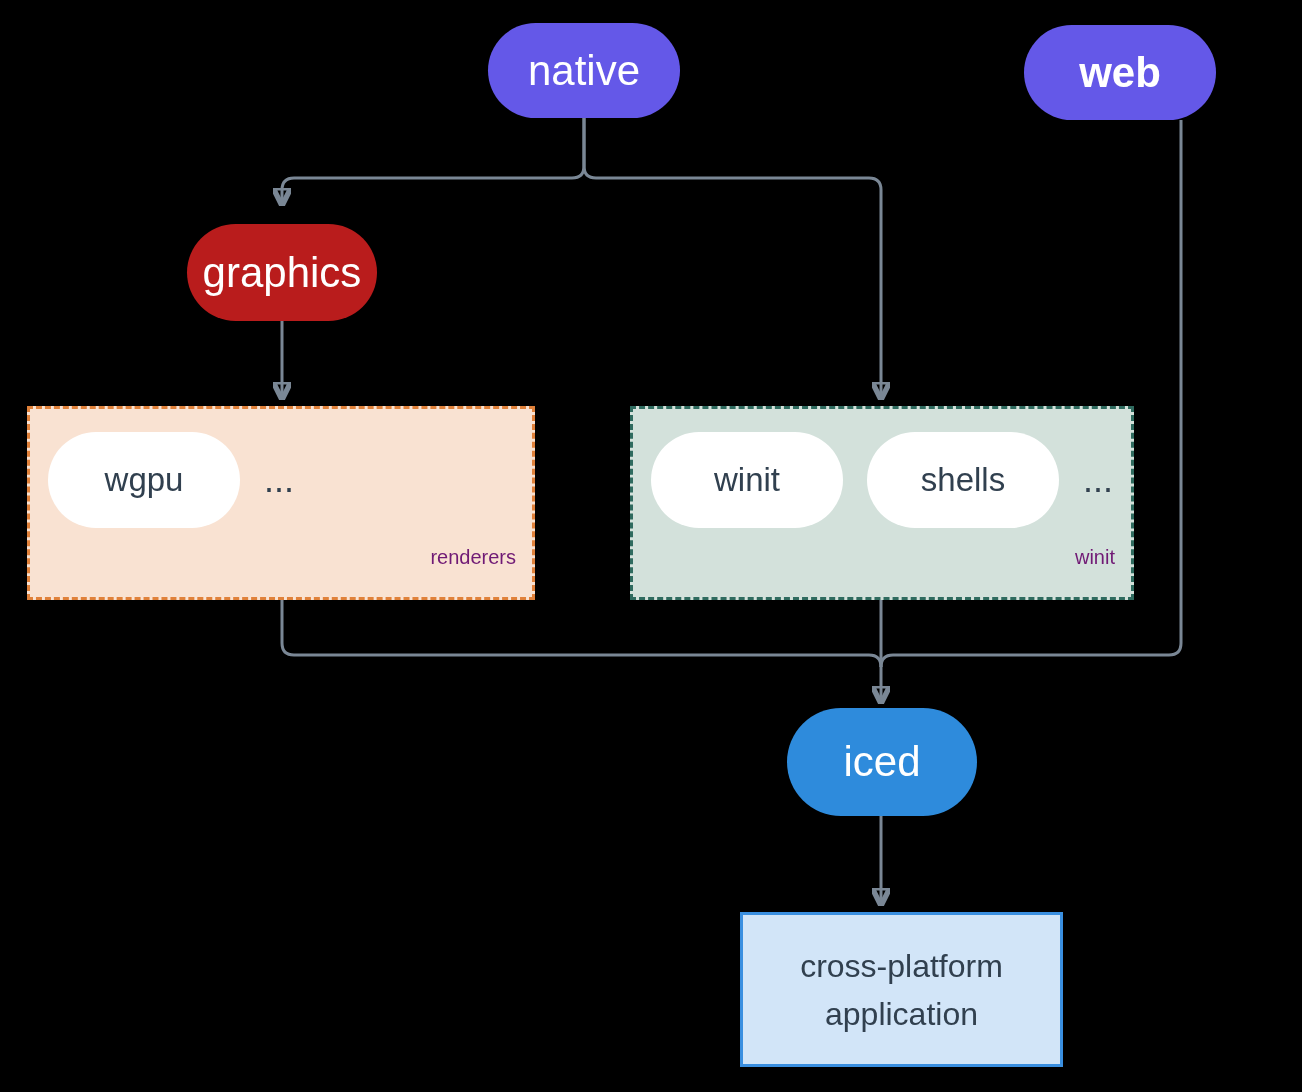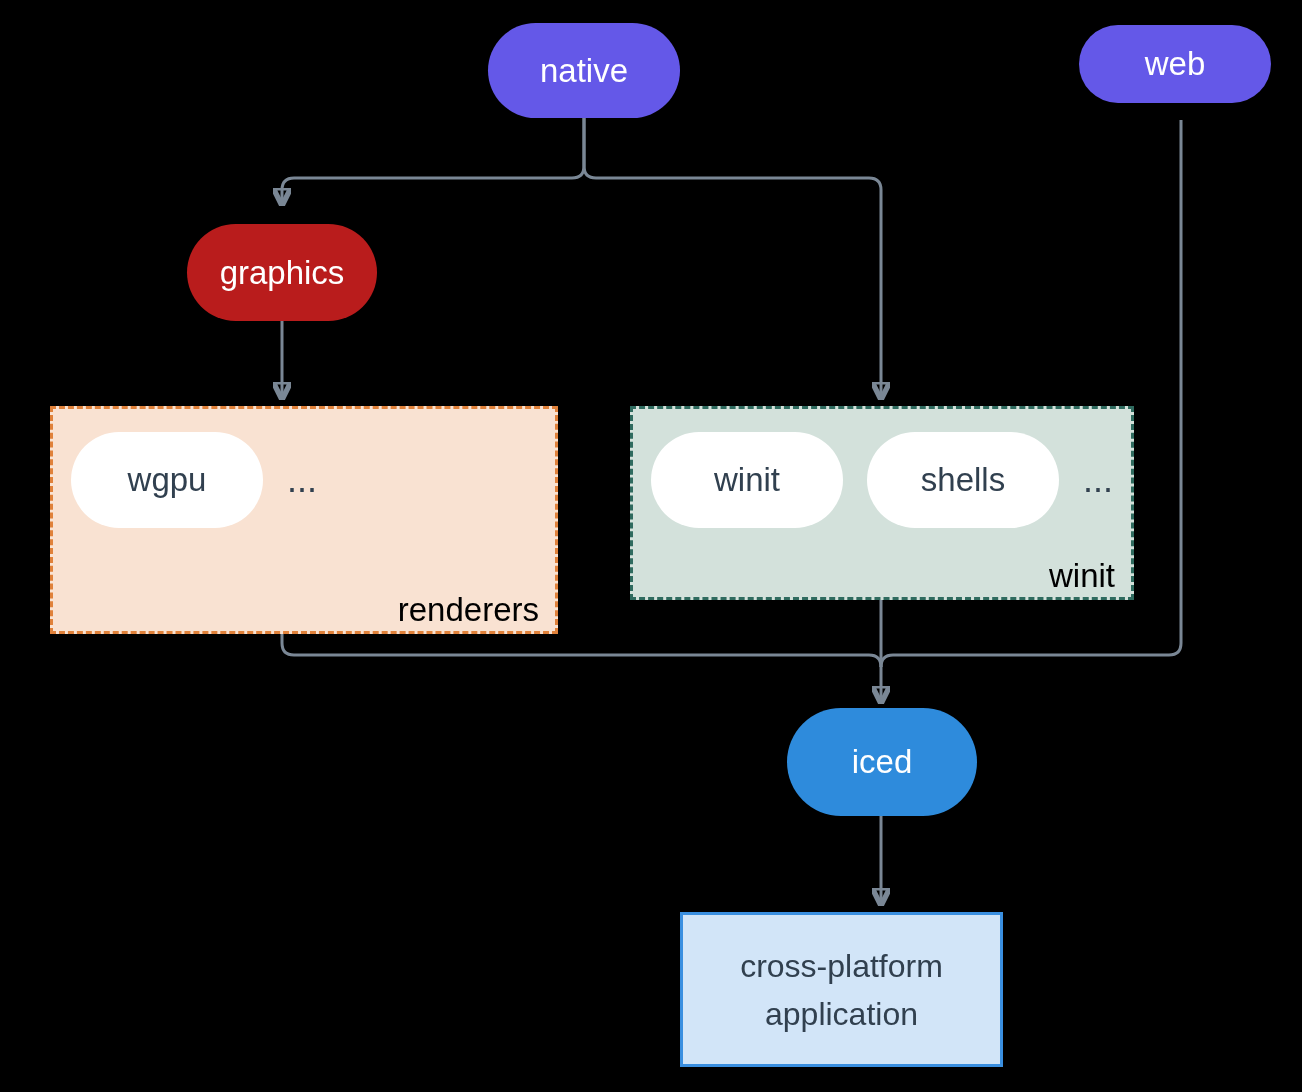--- a/index.html
+++ b/index.html
@@ -23,41 +23,40 @@
     stroke-width: 3;
     fill: none;
   }
 
   .pill {
     position: absolute;
     display: flex;
     align-items: center;
     justify-content: center;
     border-radius: 999px;
-    font-size: 33px;
+    font-size: 42px;
     color: #ffffff;
   }
   #node-native   { left: 488px;  top: 23px;  width: 192px; height: 95px; background: #6458e8; }
-  #node-web      { left: 1079px; top: 25px;  width: 192px; height: 78px; background: #6458e8; }
+  #node-web      { left: 1024px; top: 25px;  width: 192px; height: 95px; background: #6458e8; font-weight: bold; }
   #node-graphics { left: 187px;  top: 224px; width: 190px; height: 97px; background: #b91c1c; }
   #node-iced     { left: 787px;  top: 708px; width: 190px; height: 108px; background: #2e8bdc; }
 
   .group {
     position: absolute;
     box-sizing: border-box;
     display: flex;
     align-items: flex-start;
     padding: 23px 0 0 18px;
     gap: 24px;
   }
   #group-renderers {
-    left: 27px; top: 406px; width: 508px; height: 228px;
+    left: 27px; top: 406px; width: 508px; height: 194px;
     background: #f9e2d2;
     border: 3px dashed #e0813a;
-    margin-left: 23px;
   }
   #group-shells {
     left: 630px; top: 406px; width: 504px; height: 194px;
     background: #d3e1db;
     border: 3px dashed #2f6b5f;
     text-align: center;
   }
   .inner-pill {
     flex: 0 0 auto;
     width: 192px; height: 96px;
@@ -72,28 +71,28 @@
   .ellipsis {
     height: 96px;
     display: flex;
     align-items: center;
     color: #31404f;
     font-size: 36px;
   }
   .group-label {
     position: absolute;
     right: 16px;
-    bottom: 2px;
-    font-size: 33px;
-    color: #000000;
+    bottom: 28px;
+    font-size: 20px;
+    color: #701a75;
   }
 
   #node-app {
     position: absolute;
-    left: 680px; top: 912px;
+    left: 740px; top: 912px;
     width: 323px; height: 155px;
     box-sizing: border-box;
     background: #d2e5f8;
     border: 3px solid #3a8fe0;
     display: flex;
     align-items: center;
     justify-content: center;
     text-align: center;
     font-size: 32px;
     line-height: 48px;

